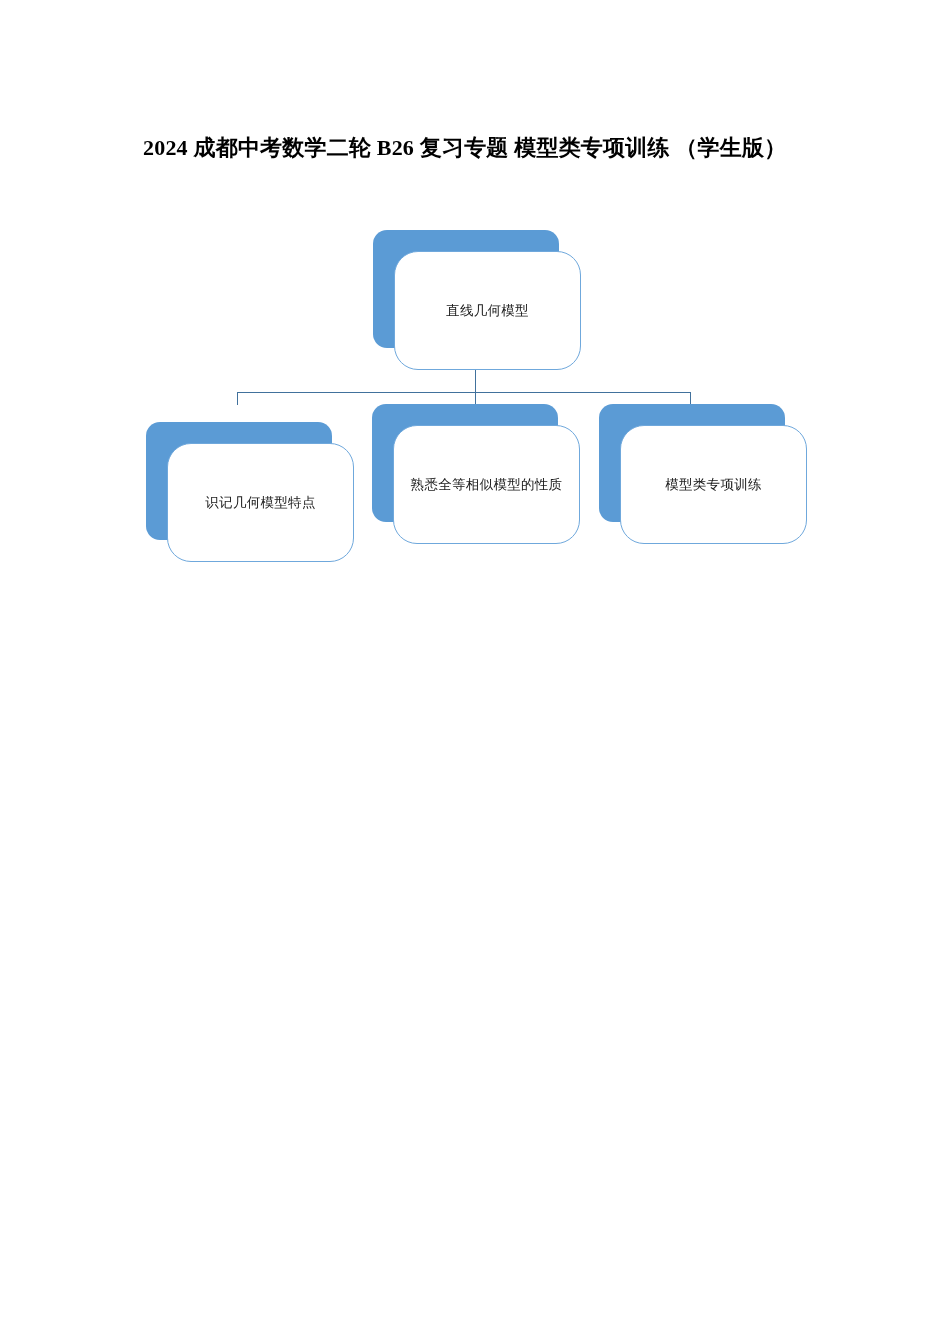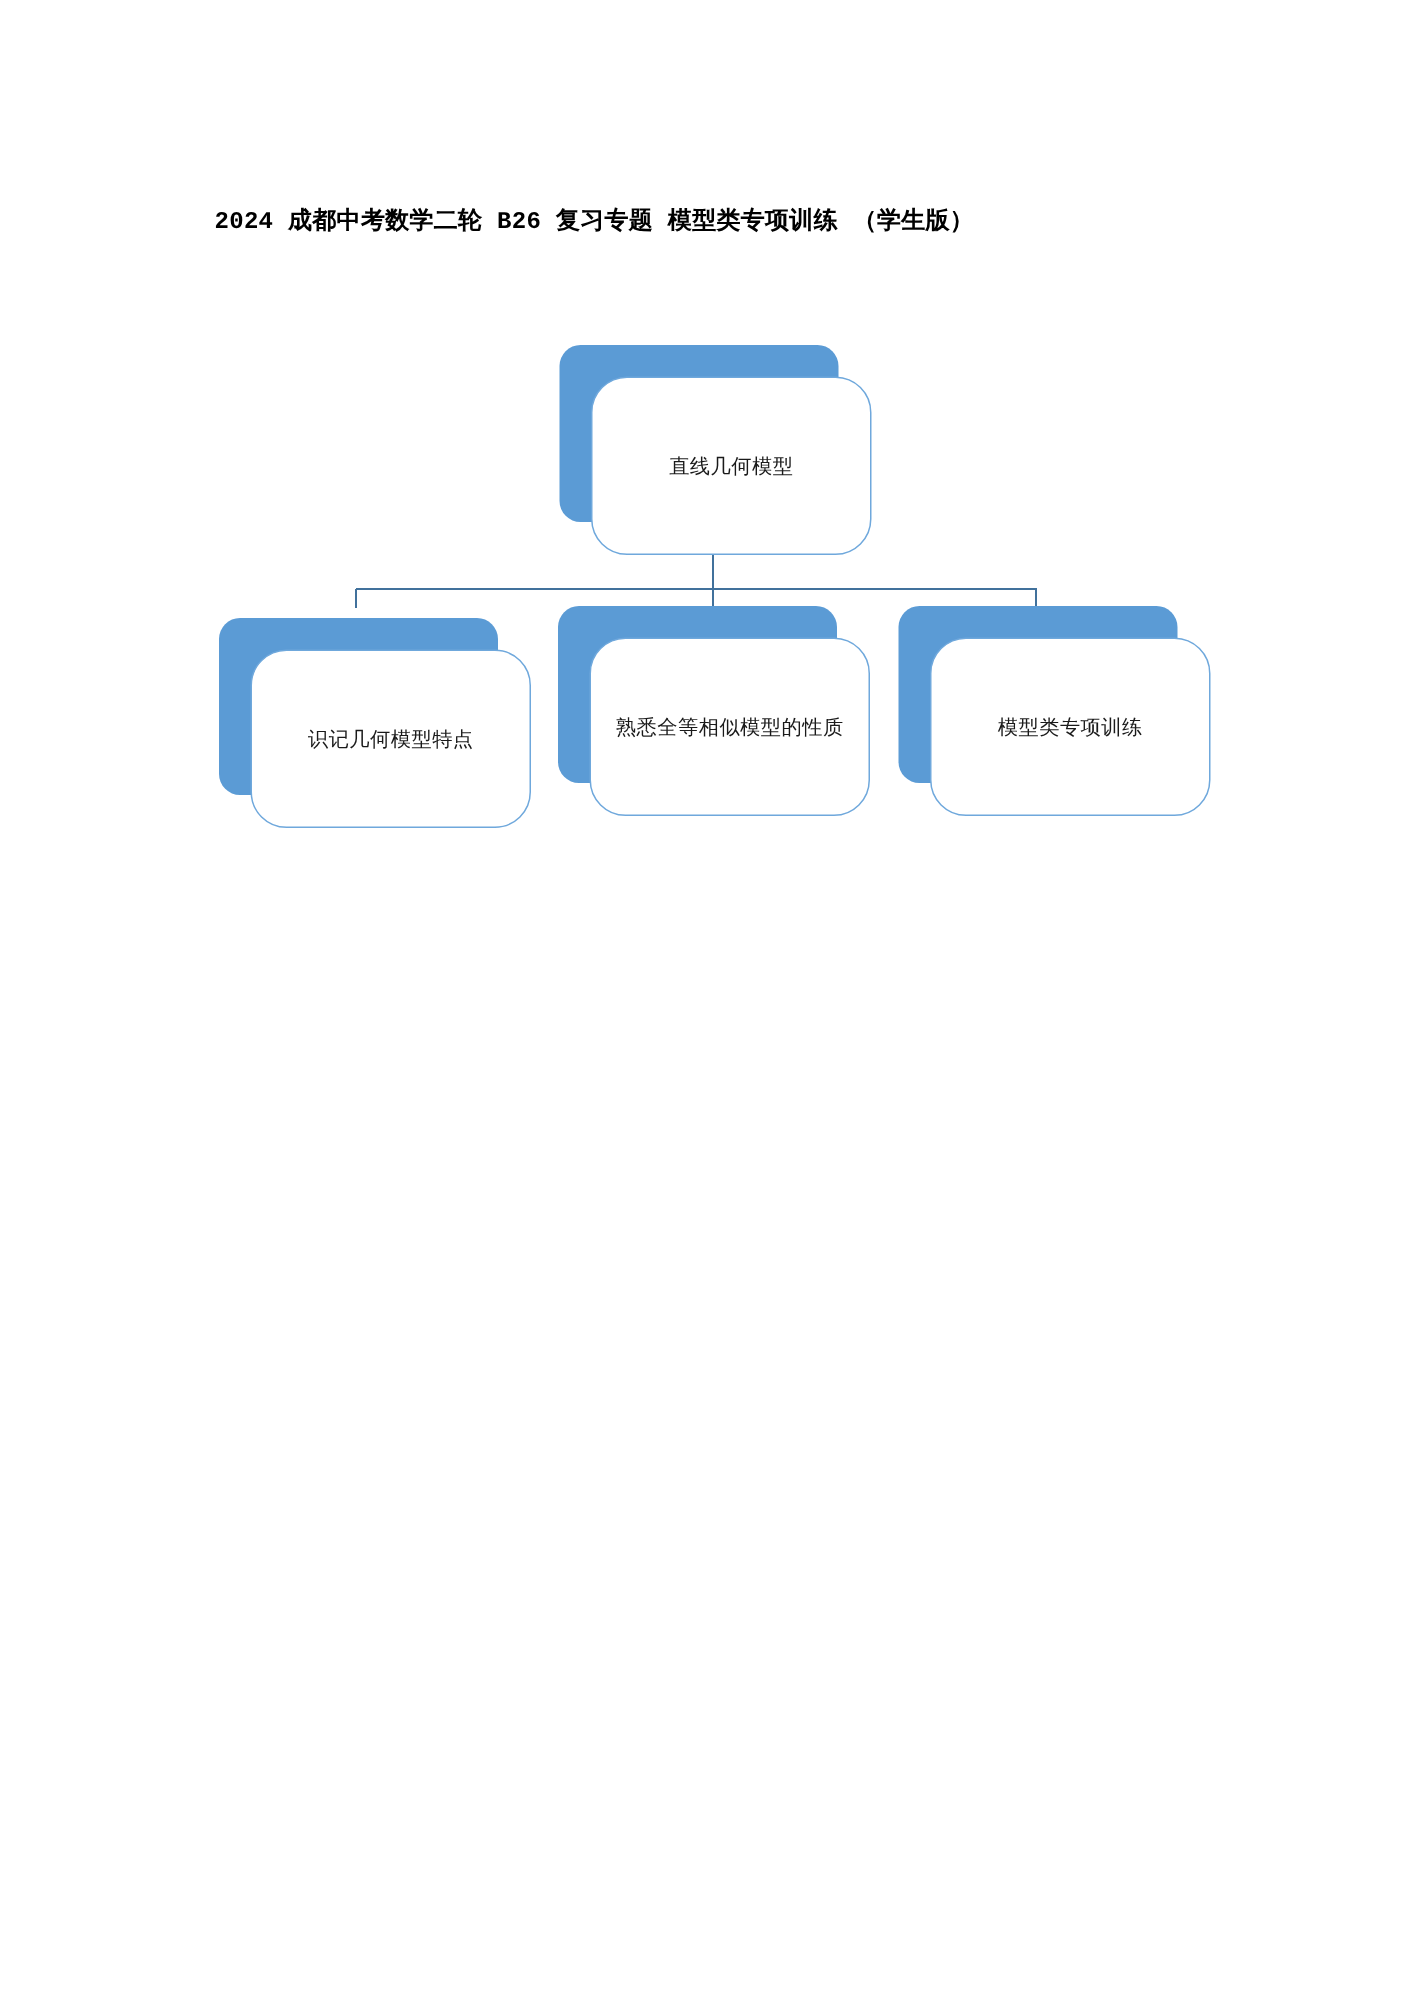--- a/index.html
+++ b/index.html
@@ -26,22 +26,22 @@
     height: 1344px;
     background: #ffffff;
   }
 
   
   .doc-title {
     position: absolute;
     left: 143px;
     top: 133px;
     width: 700px;
-    font-family: Liberation Mono, monospace;
-    font-size: 16px;
+    font-family: Liberation Serif, serif;
+    font-size: 22px;
     font-weight: bold;
     letter-spacing: 0.2px;
     white-space: nowrap;
     color: #000000;
     line-height: 30px;
   }
 
   
   .diagram {
     position: absolute;
@@ -94,21 +94,21 @@
   
   #node-root { left: 373px; top: 230px; width: 208px; height: 140px; }
   #node-root .plate { width: 186px; height: 118px; }
   #node-root .card  { left: 21px; top: 21px; width: 187px; height: 119px; }
 
   
   .node-child { width: 208px; height: 140px; }
   .node-child .plate { width: 186px; height: 118px; }
   .node-child .card  { left: 21px; top: 21px; width: 187px; height: 119px; }
 
-  #node-child-0 { left: 146px; top: 412px; }
+  #node-child-0 { left: 146px; top: 422px; }
   #node-child-1 { left: 372px; top: 404px; padding-left: 12px; }
   #node-child-2 { left: 599px; top: 404px; }
 
   
   #node-child-1 .card-label { padding: 0 10px; }
 </style>
 </head>
 <body>
 
 <div class="page">

